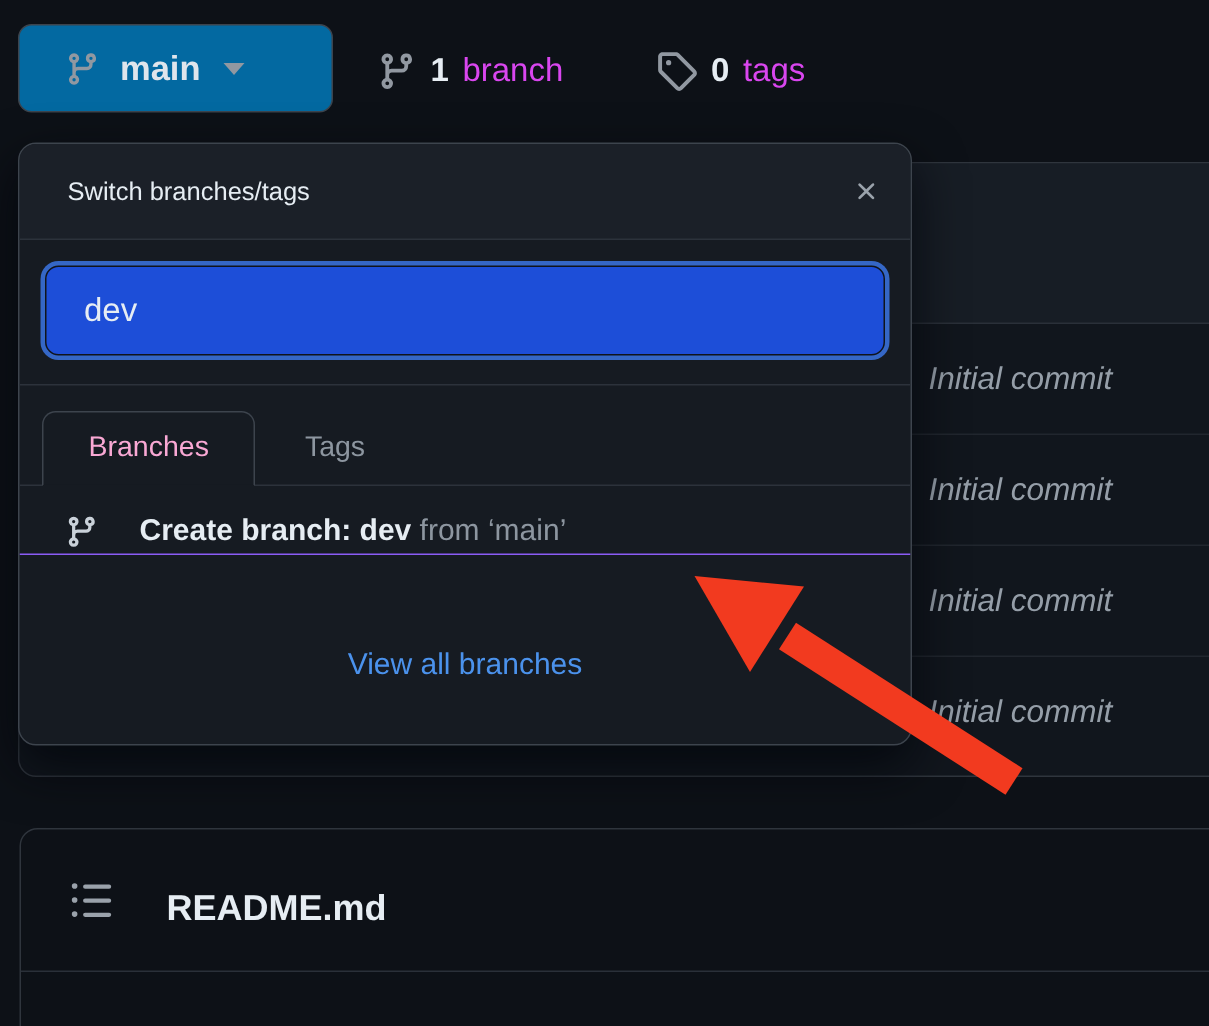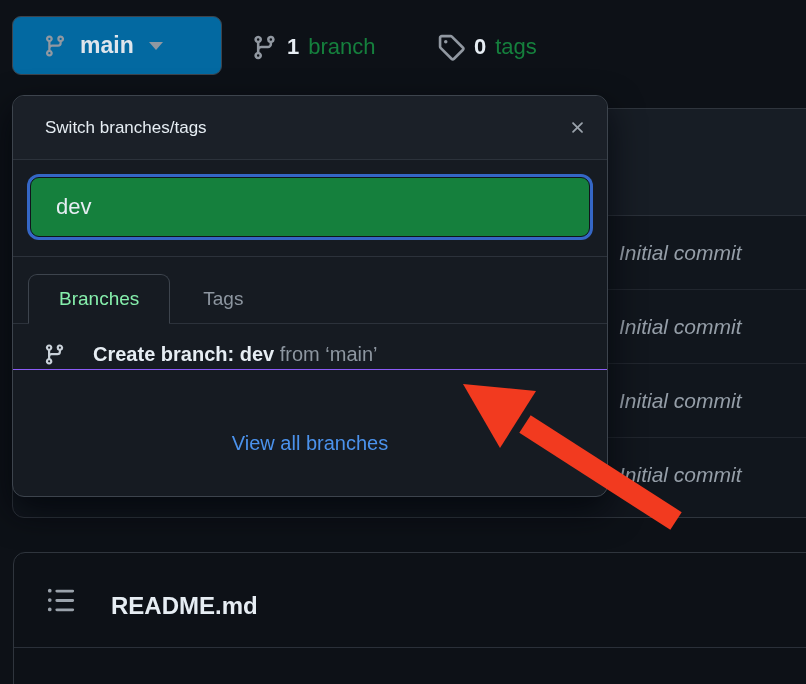--- a/index.html
+++ b/index.html
@@ -26,21 +26,21 @@
     width:0; height:0; margin-left:15px;
     border-left:7px solid transparent; border-right:7px solid transparent;
     border-top:8px solid #9198a1;
   }
   .meta-count {
     position:absolute; top:31px; height:32px;
     display:flex; align-items:center; gap:9px; cursor:pointer;
   }
   .meta-count .oct { color:#9198a1; }
   .meta-count .num { font-size:22px; font-weight:700; color:#e6edf3; }
-  .meta-count .txt { font-size:22px; color:#15803d; }
+  .meta-count .txt { font-size:22px; color:#d946ef; }
   #branch-count { left:251px; }
   #tag-count { left:437px; }
 
   
   .file-table {
     position:absolute; left:12px; top:108px; width:828px; height:410px;
     background:#11161d; border:1px solid #2f353d; border-radius:12px;
     overflow:hidden; z-index:1;
   }
   .ft-header { height:107px; background:#171d25; border-bottom:1px solid #2a3039; }
@@ -70,35 +70,35 @@
   }
   .dd-header {
     height:64px; display:flex; align-items:center;
     padding:0 20px 0 32px; background:#1b2028; border-bottom:1px solid #2c323b;
   }
   .dd-title { font-size:17px; font-weight:400; color:#e6edf3; }
   .dd-close { margin-left:auto; color:#9aa2ab; cursor:pointer; display:flex; }
   .dd-search { padding:17px 17px 19px; border-bottom:1px solid #2c323b; }
   .dd-input {
     width:100%; height:60px; border-radius:9px;
-    background:#15803d; color:#e6edf3;
+    background:#1d4ed8; color:#e6edf3;
     border:1px solid #10141b;
     box-shadow:0 0 0 3px #3567c6;
     font-size:22px; font-family:"Liberation Sans", sans-serif;
     padding:0 25px; outline:none;
   }
   .dd-tabs {
     display:flex; align-items:flex-end;
     padding:17px 0 0 15px; border-bottom:1px solid #2c323b;
   }
   .tab {
     font-size:19px; cursor:pointer; white-space:nowrap;
   }
   .tab.active {
-    color:#86efac;
+    color:#f9a8d4;
     padding:13px 30px;
     background:#161b22;
     border:1px solid #3d444d; border-bottom:1px solid #161b22;
     border-radius:9px 9px 0 0;
     margin-bottom:-1px;
   }
   .tab.inactive { color:#8d96a0; padding:13px 33px; }
   .dd-create {
     display:flex; 
     padding:19px 16px 3px 30px; border-bottom:1px solid #8b5cf6;

